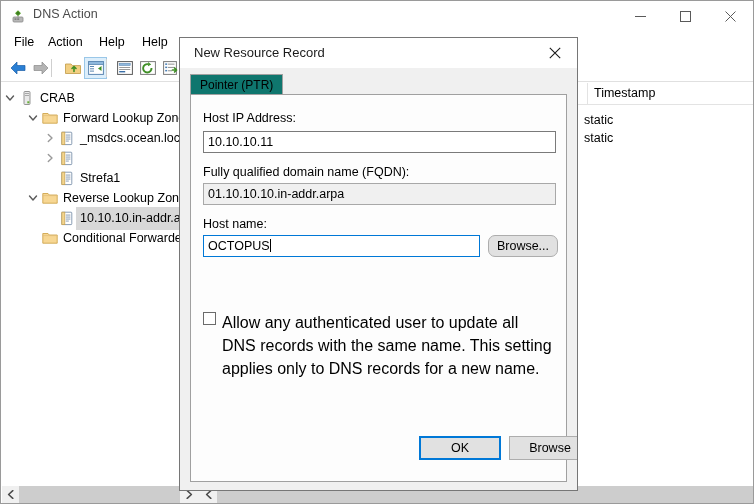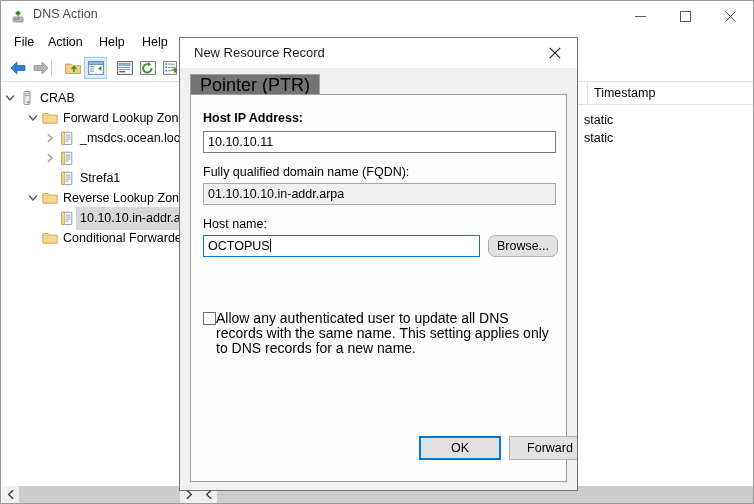--- a/index.html
+++ b/index.html
@@ -120,22 +120,22 @@
     position: absolute; left: 14px; top: 7px; font-size: 13px; color: #1b1b1b;
   }
   .dlg-close {
     position: absolute; right: 0; top: 0; width: 44px; height: 30px;
     display: flex; align-items: center; justify-content: center; color: #1b1b1b;
   }
 
   .tabstrip { position: absolute; left: 10px; top: 36px; width: 377px; height: 20px; }
   .tab {
     position: absolute; left: 0; top: 0; height: 21px; padding: 0 9px;
-    background: #737373; border: 1px solid #a0a0a0; border-bottom: none;
-    font-size: 18px; line-height: 20px; color: #000;
+    background: #0f766e; border: 1px solid #a0a0a0; border-bottom: none;
+    font-size: 12px; line-height: 20px; color: #000;
   }
   .tabpage {
     position: absolute; left: 10px; top: 56px; width: 377px; height: 388px;
     background: #fdfdfd; border: 1px solid #a0a0a0;
   }
 
   .fld-label { position: absolute; font-size: 12.5px; color: #000; }
   .textbox {
     position: absolute; height: 22px; background: #ffffff;
     border: 1px solid #7a7a7a; font-size: 12.5px; color: #000;
@@ -151,21 +151,21 @@
     position: absolute; background: #e1e1e1; border: 1px solid #adadad;
     font-size: 12.5px; color: #000; display: flex; align-items: center; justify-content: center;
   }
   .btn.default { border: 2px solid #0078d7; background: #e1e1e1; }
 
   .chkwrap { position: absolute; display: flex; align-items: flex-start; }
   .chkbox {
     width: 13px; height: 13px; flex: 0 0 13px; margin-top: 1px;
     background: #fff; border: 1px solid #6b6b6b;
   }
-  .chktext { font-size: 14px; color: #000; line-height: 15px; width: 340px; }
+  .chktext { font-size: 16px; color: #000; line-height: 23px; margin-left: 6px; width: 340px; }
 </style>
 </head>
 <body>
 
 <div id="app">
 
   <div class="titlebar">
     <span class="tb-icon">
       <svg width="16" height="16" viewBox="0 0 16 16">
         <rect x="3" y="9" width="10" height="5" rx="1" fill="#b8b8b8" stroke="#8a8a8a" stroke-width="0.8"></rect>
@@ -447,37 +447,37 @@
           </svg>
       </div>
     </div>
 
     <div class="tabstrip">
       <div class="tab">Pointer (PTR)</div>
     </div>
 
     <div class="tabpage">
 
-      <span class="fld-label" style="left:12px; top:16px;font-weight:bold;">Host IP Address:</span>
+      <span class="fld-label" style="left:12px; top:16px;">Host IP Address:</span>
       <div class="textbox" style="left:12px; top:36px; width:353px;" placeholder="">10.10.10.11</div>
 
       <span class="fld-label" style="left:12px; top:70px;">Fully qualified domain name (FQDN):</span>
       <div class="textbox readonly" style="left:12px; top:88px; width:353px;">01.10.10.10.in-addr.arpa</div>
 
       <span class="fld-label" style="left:12px; top:122px;">Host name:</span>
       <div class="textbox focused" style="left:12px; top:140px; width:277px;">
         <span>OCTOPUS</span><span class="caret"></span>
       </div>
       <div class="btn" style="left:297px; top:140px; width:70px; height:22px;border-radius:7px;">Browse...</div>
 
       <div class="chkwrap" style="left:12px; top:216px; width:352px;">
         <span class="chkbox"></span>
         <span class="chktext">Allow any authenticated user to update all DNS records with the same name. This setting applies only to DNS records for a new name.</span>
       </div>
 
     </div>
 
     <div class="btn default" style="left:239px; top:398px; width:82px; height:24px;">OK</div>
-    <div class="btn" style="left:329px; top:398px; width:82px; height:24px;">Forward</div>
+    <div class="btn" style="left:329px; top:398px; width:82px; height:24px;">Browse</div>
 
   </div>
 
 </div>
 
 </body></html>

